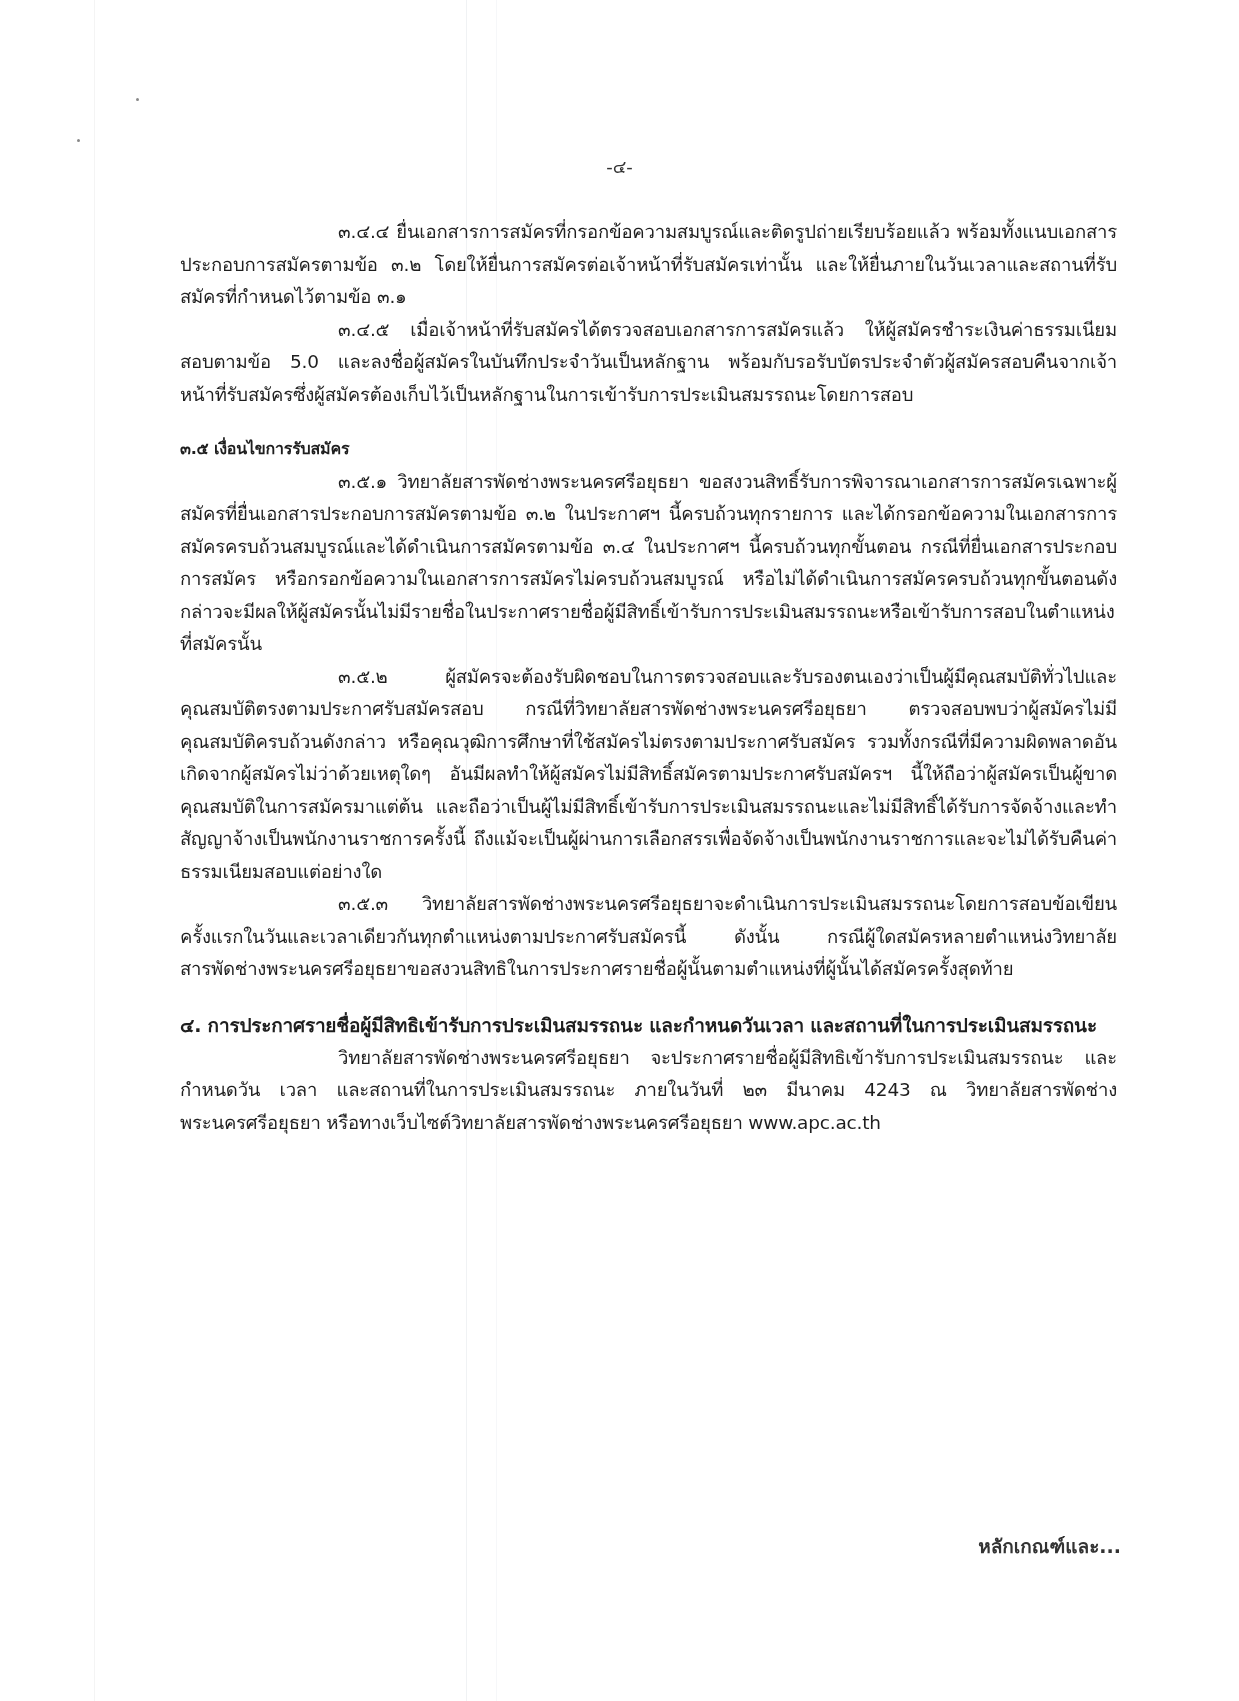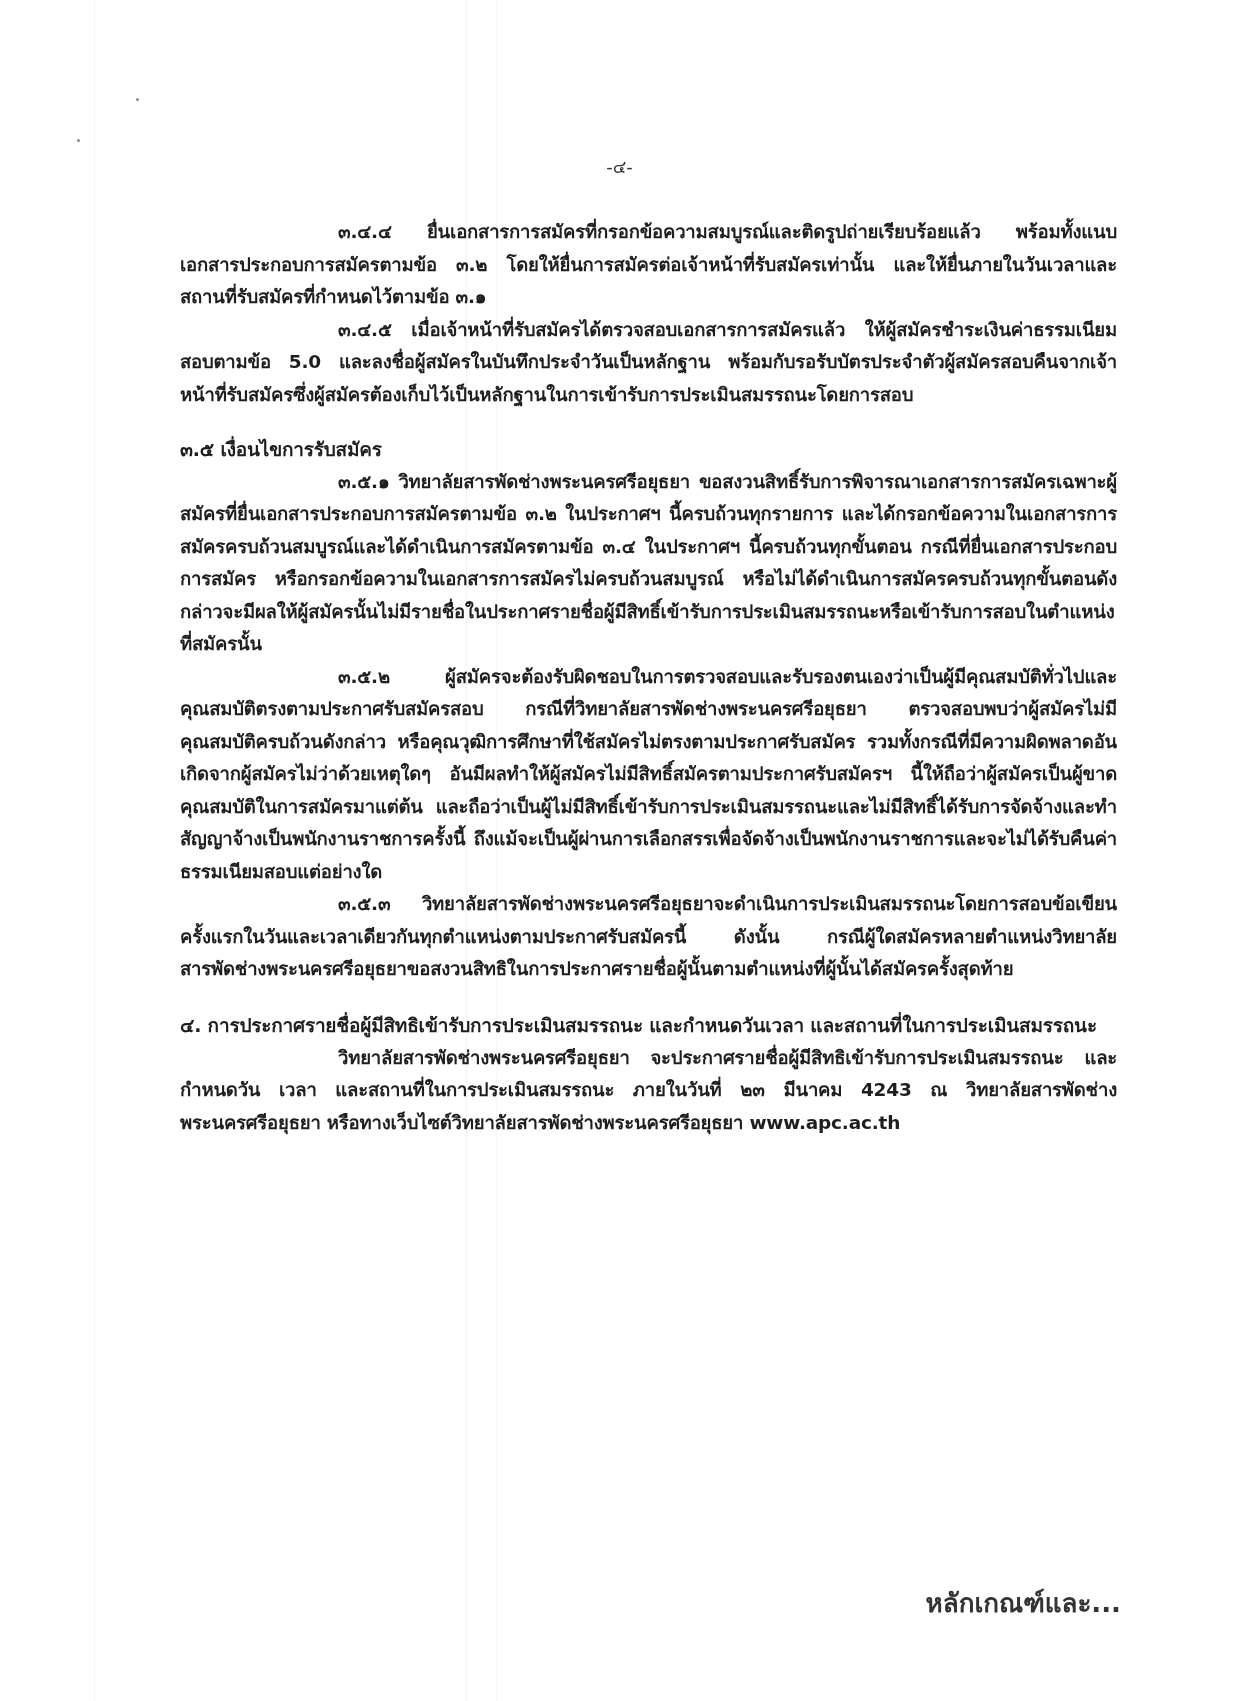--- a/index.html
+++ b/index.html
@@ -12,27 +12,27 @@
     .faint-line { position: absolute; top: 0; bottom: 0; width: 1px; background: #f0f2f4; }
     .page-number {
       position: absolute; top: 152px; left: 0; width: 1239px;
       text-align: center; font-size: 18px; color: #333;
     }
     .content {
       position: absolute; top: 216px; left: 180px; width: 937px;
       font-size: 18.5px; line-height: 32.5px; letter-spacing: -0.2px;
     }
     .para { margin: 0; text-align: justify; text-align-last: left; }
-    .indent { text-indent: 158px; font-weight: bold; }
-    .heading { font-weight: bold; margin-top: 16px; margin-bottom: 0; font-size: 19px; }
+    .indent { text-indent: 158px; }
+    .heading { font-weight: bold; margin-top: 16px; margin-bottom: 0; font-size: 16px; }
     .heading4 { font-weight: bold; margin-top: 16px; font-size: 19px; padding-left: 32px; text-indent: -32px; line-height: 34px; }
     .gap { height: 6px; }
     .footer-next {
-      position: absolute; top: 1582px; right: 118px;
-      font-weight: bold; font-size: 26px; color: #333;
+      position: absolute; top: 1531px; right: 118px;
+      font-weight: bold; font-size: 19px; color: #333;
     }
   </style>
 </head>
 <body>
 
 <div class="faint-line" style="left:466px;"></div>
 <div class="faint-line" style="left:496px; background:#f6f7f9;"></div>
 <div class="faint-line" style="left:94px; background:#f4f4f4;"></div>
 <div class="speck" style="left:136px; top:98px;"></div>
 <div class="speck" style="left:77px; top:139px;"></div>

